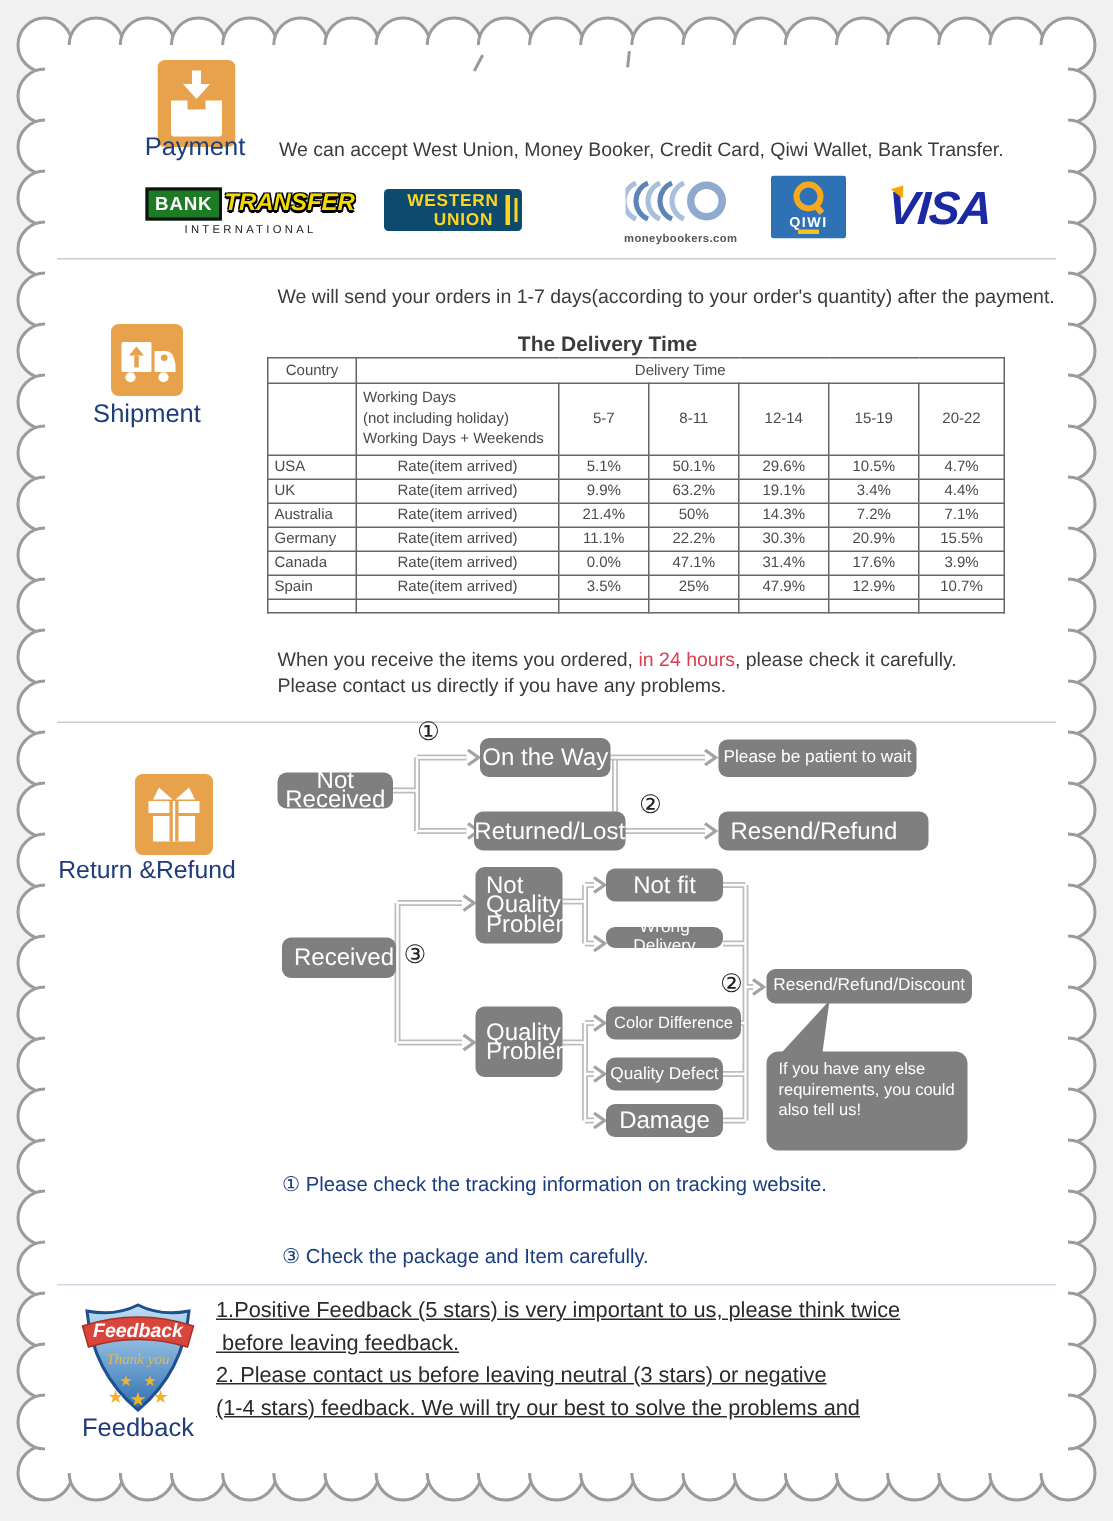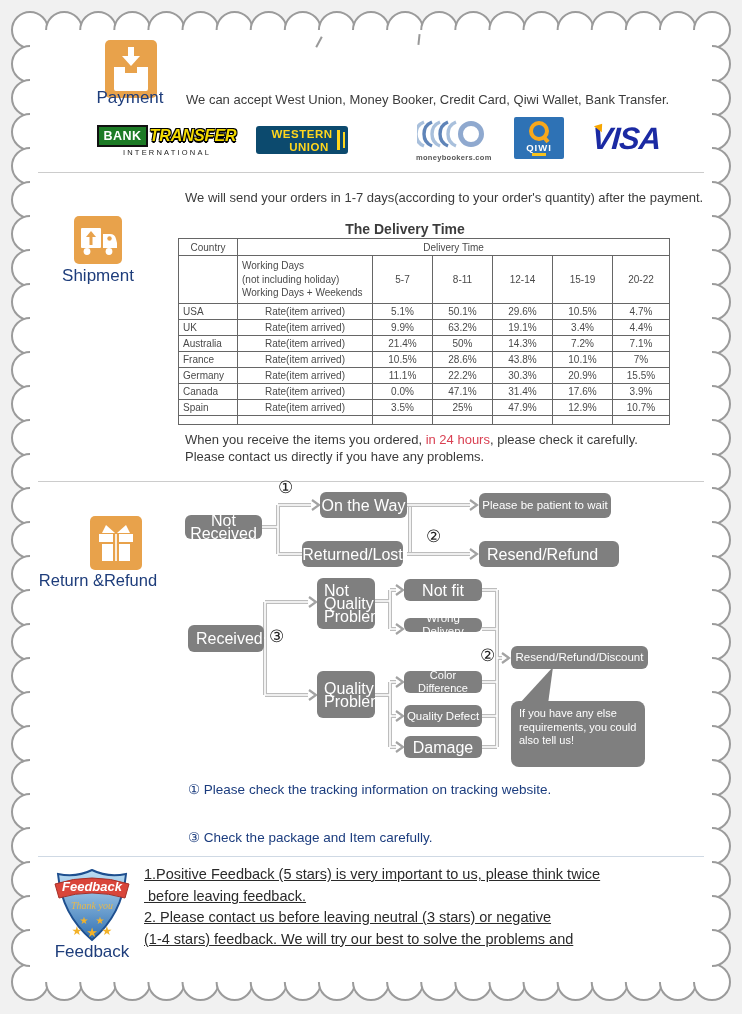--- a/index.html
+++ b/index.html
@@ -282,29 +282,20 @@
     <tr style="height:16px;">
       <td class="country">Australia</td>
       <td>Rate(item arrived)</td>
       <td>21.4%</td>
       <td>50%</td>
       <td>14.3%</td>
       <td>7.2%</td>
       <td>7.1%</td>
     </tr>
     <tr style="height:16px;">
-      <td class="country">France</td>
-      <td>Rate(item arrived)</td>
-      <td>10.5%</td>
-      <td>28.6%</td>
-      <td>43.8%</td>
-      <td>10.1%</td>
-      <td>7%</td>
-    </tr>
-    <tr style="height:16px;">
       <td class="country">Germany</td>
       <td>Rate(item arrived)</td>
       <td>11.1%</td>
       <td>22.2%</td>
       <td>30.3%</td>
       <td>20.9%</td>
       <td>15.5%</td>
     </tr>
     <tr style="height:16px;">
       <td class="country">Canada</td>
@@ -369,28 +360,28 @@
     <path class="chev" d="M309,597 L316,602 L309,607 M309,690 L316,695 L309,700"></path>
     <path class="chev" d="M396,585 L403,590 L396,595 M396,624 L403,629 L396,634"></path>
     <path class="chev" d="M396,677 L403,682 L396,687 M396,711 L403,716 L396,721 M396,742 L403,747 L396,752"></path>
     <path class="chev" d="M502,653 L509,658 L502,663"></path>
     <polygon points="519,704 548,704 553,667" fill="#7f7f7f"></polygon>
   </svg>
 
   <div class="fbox" style="left:185px;top:515px;width:77px;height:24px;">Not Received</div>
   <div class="fbox" style="left:320px;top:492px;width:87px;height:26px;">On the Way</div>
   <div class="fbox" style="left:479px;top:493px;width:132px;height:25px;font-size:11.5px;">Please be patient to wait</div>
-  <div class="fbox" style="left:302px;top:541px;width:101px;height:26px;">Returned/Lost</div>
+  <div class="fbox" style="left:316px;top:541px;width:101px;height:26px;">Returned/Lost</div>
   <div class="fbox" style="left:479px;top:541px;width:132px;height:26px;justify-content:flex-start;padding-left:8px;">Resend/Refund</div>
   <div class="fbox" style="left:188px;top:625px;width:68px;height:27px;justify-content:flex-start;padding-left:8px;">Received</div>
   <div class="fbox left" style="left:317px;top:578px;width:51px;height:51px;">Not Quality Problem</div>
   <div class="fbox" style="left:404px;top:579px;width:78px;height:22px;">Not fit</div>
   <div class="fbox" style="left:404px;top:618px;width:78px;height:14px;font-size:11.5px;">Wrong Delivery</div>
   <div class="fbox left" style="left:317px;top:671px;width:51px;height:47px;">Quality Problem</div>
-  <div class="fbox" style="left:404px;top:671px;width:78px;height:22px;font-size:11px;">Color Difference</div>
+  <div class="fbox" style="left:404px;top:671px;width:90px;height:22px;font-size:11px;">Color Difference</div>
   <div class="fbox" style="left:404px;top:705px;width:78px;height:22px;font-size:11.5px;">Quality Defect</div>
   <div class="fbox" style="left:404px;top:736px;width:78px;height:22px;">Damage</div>
   <div class="fbox" style="left:511px;top:646px;width:137px;height:23px;font-size:11.5px;">Resend/Refund/Discount</div>
   <div id="speech-bubble">If you have any else requirements, you could also tell us!</div>
 
   <span class="marker" style="left:278px;top:479px;">①</span>
   <span class="marker" style="left:426px;top:528px;">②</span>
   <span class="marker" style="left:269px;top:628px;">③</span>
   <span class="marker" style="left:480px;top:647px;">②</span>
 

